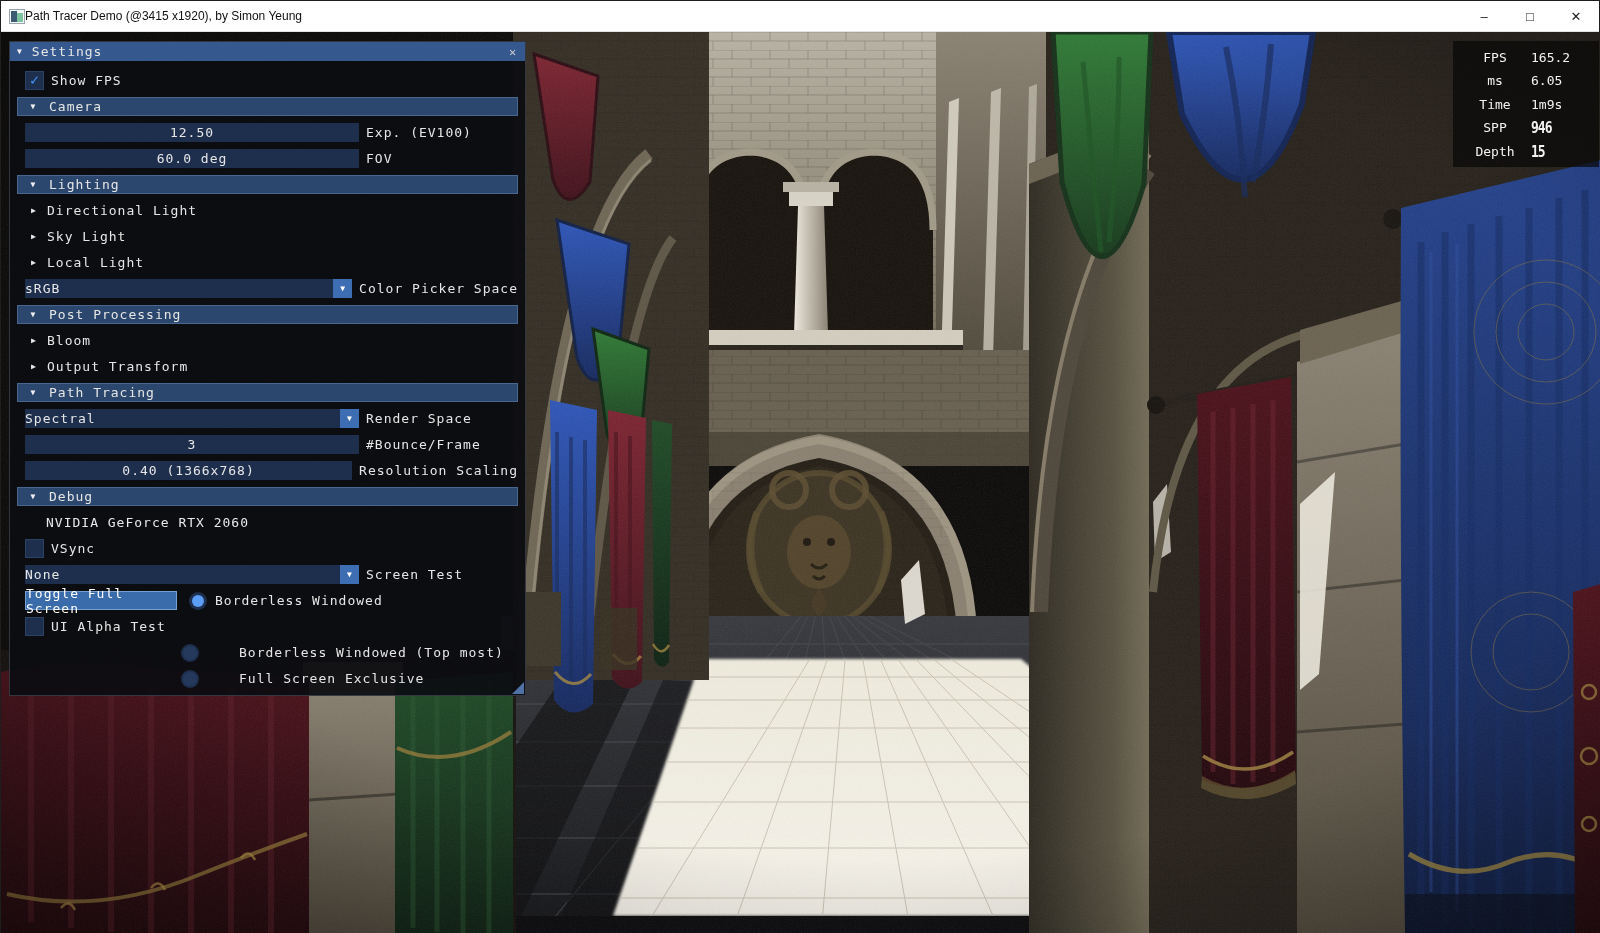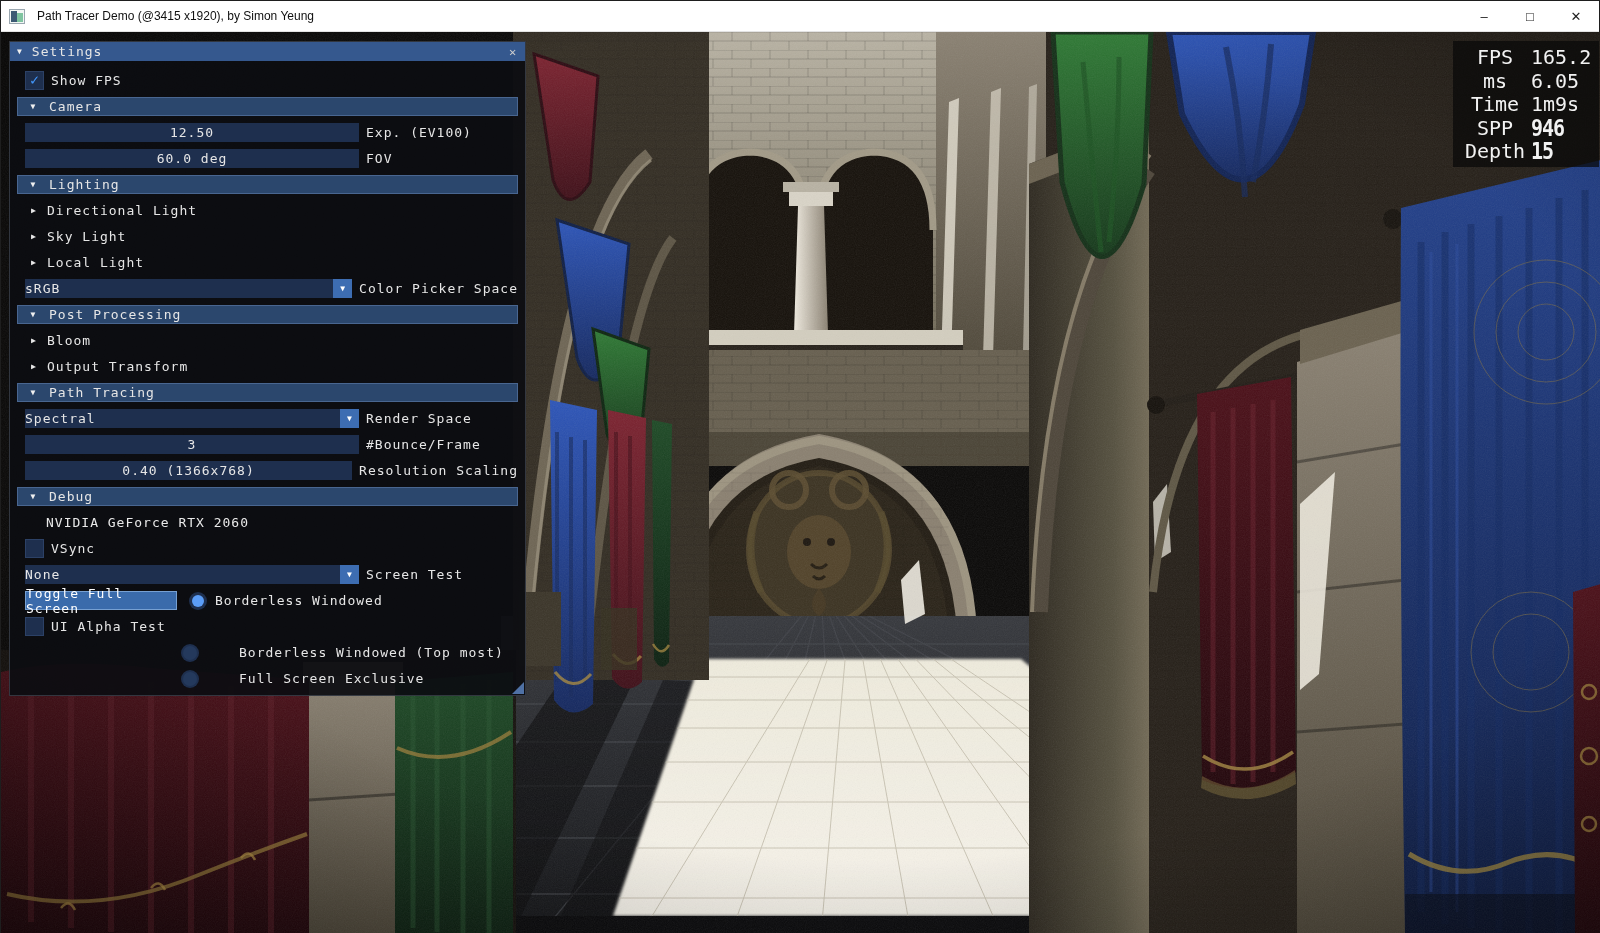--- a/index.html
+++ b/index.html
@@ -4,21 +4,21 @@
 <style>
   * { margin:0; padding:0; box-sizing:border-box; }
   html,body { width:1600px; height:933px; overflow:hidden; background:#000; }
   .window { position:relative; width:1600px; height:933px; background:#050505; border:1px solid #1e1e1e; font-family:"DejaVu Sans Mono", monospace; }
 
   
   .titlebar { position:absolute; left:0; top:0; width:100%; height:31px; background:#ffffff; display:flex; align-items:center; border-bottom:1px solid #e3e3e3; }
   .app-icon { width:16px; height:15px; margin-left:8px; border:1px solid #9aa7b0; background:#f2f6f4; position:relative; }
   .app-icon .ic-l { position:absolute; left:1px; top:1px; width:6px; height:11px; background:#3c5a74; }
   .app-icon .ic-r { position:absolute; left:7px; top:3px; width:6px; height:9px; background:#7fc4a0; }
-  .title-text { margin-left:12px; font-family:"Liberation Sans", sans-serif; font-size:12px; color:#101010; }
+  .title-text { margin-left:0; font-family:"Liberation Sans", sans-serif; font-size:12px; color:#101010; }
   .win-controls { margin-left:auto; display:flex; height:100%; }
   .win-btn { width:46px; height:100%; display:flex; align-items:center; justify-content:center; font-family:"Liberation Sans", sans-serif; font-size:13px; color:#222; }
 
   
   .scene { position:absolute; left:0; top:31px; width:1600px; height:902px; background:#060605; }
   .scene svg { display:block; width:100%; height:100%; }
 
   
   .panel { position:absolute; left:8px; top:40px; width:517px; height:655px;
            background:rgba(12,13,17,0.93); border:1px solid rgba(110,120,140,0.38);
@@ -50,21 +50,21 @@
   .radio-label { margin-left:8px; letter-spacing:1px; }
   .btn-fullscreen { width:152px; height:19px; background:#3a6bab; border:1px solid #76a0d2; display:flex; align-items:center; justify-content:center; letter-spacing:1px; color:#fff; }
   .mode-row { margin-left:156px;gap:32px; }
   .mode-row0 { margin-left:12px; }
   .gpu-text { letter-spacing:1px; color:#e9e9e9;margin-left:27px; }
   .resize-grip { position:absolute; right:1px; bottom:1px; width:0; height:0;
                  border-left:12px solid transparent; border-bottom:12px solid rgba(90,130,190,0.85); }
 
   
   .stats { position:absolute; left:1452px; top:40px; width:146px; height:126px;
-           background:rgba(8,8,8,0.72); color:#f2f2f2; font-size:20px;
+           background:rgba(8,8,8,0.72); color:#f2f2f2; font-size:13px;
            padding:5px 6px; display:flex; flex-direction:column; justify-content:space-between; }
   .stat-row { display:flex; align-items:center; height:22px; }
   .stat-label { flex:0 0 72px; text-align:center; }
   .stat-value { text-align:left; }
   .lcd { font-weight:bold; letter-spacing:-1px; transform:scaleY(1.15); transform-origin:left center; }
 </style>
 </head>
 <body>
 
 <div class="window">

